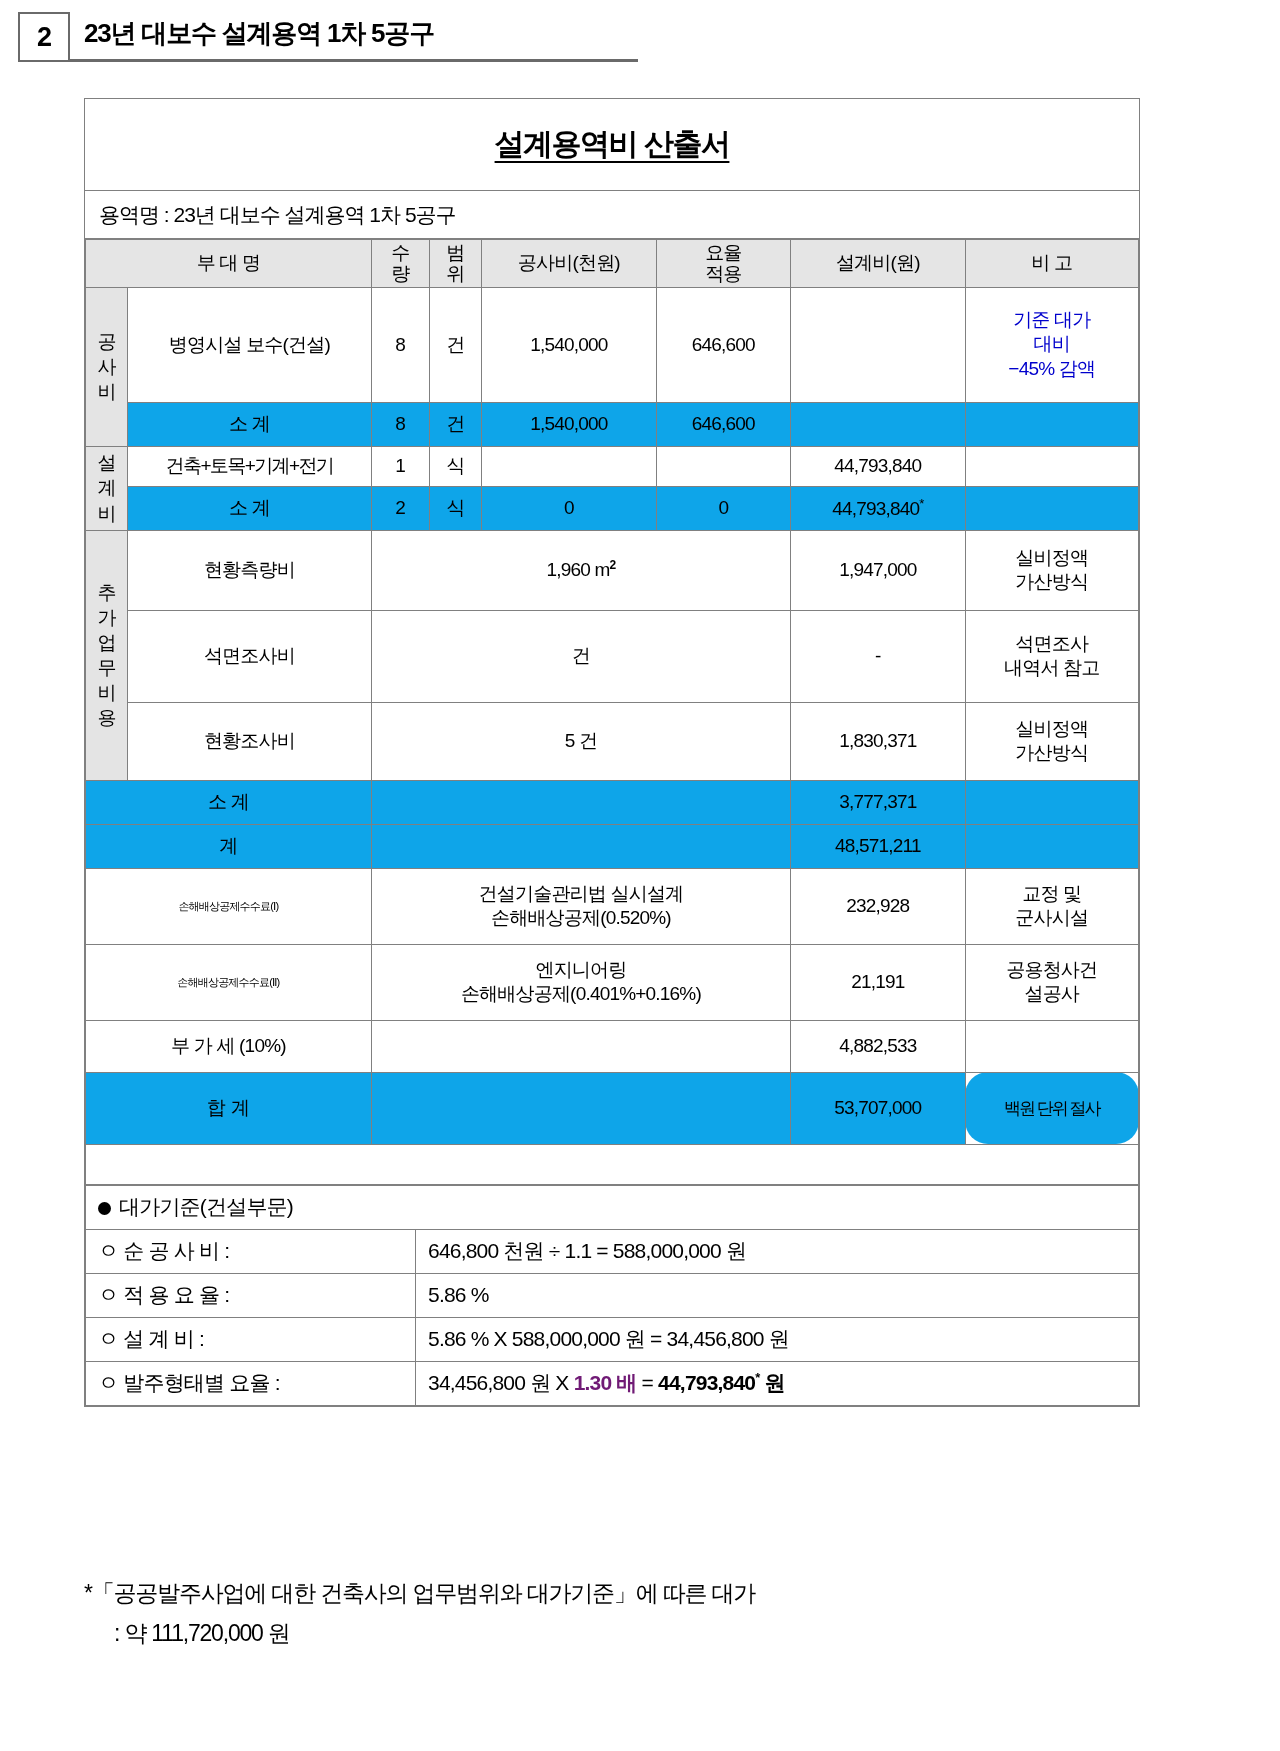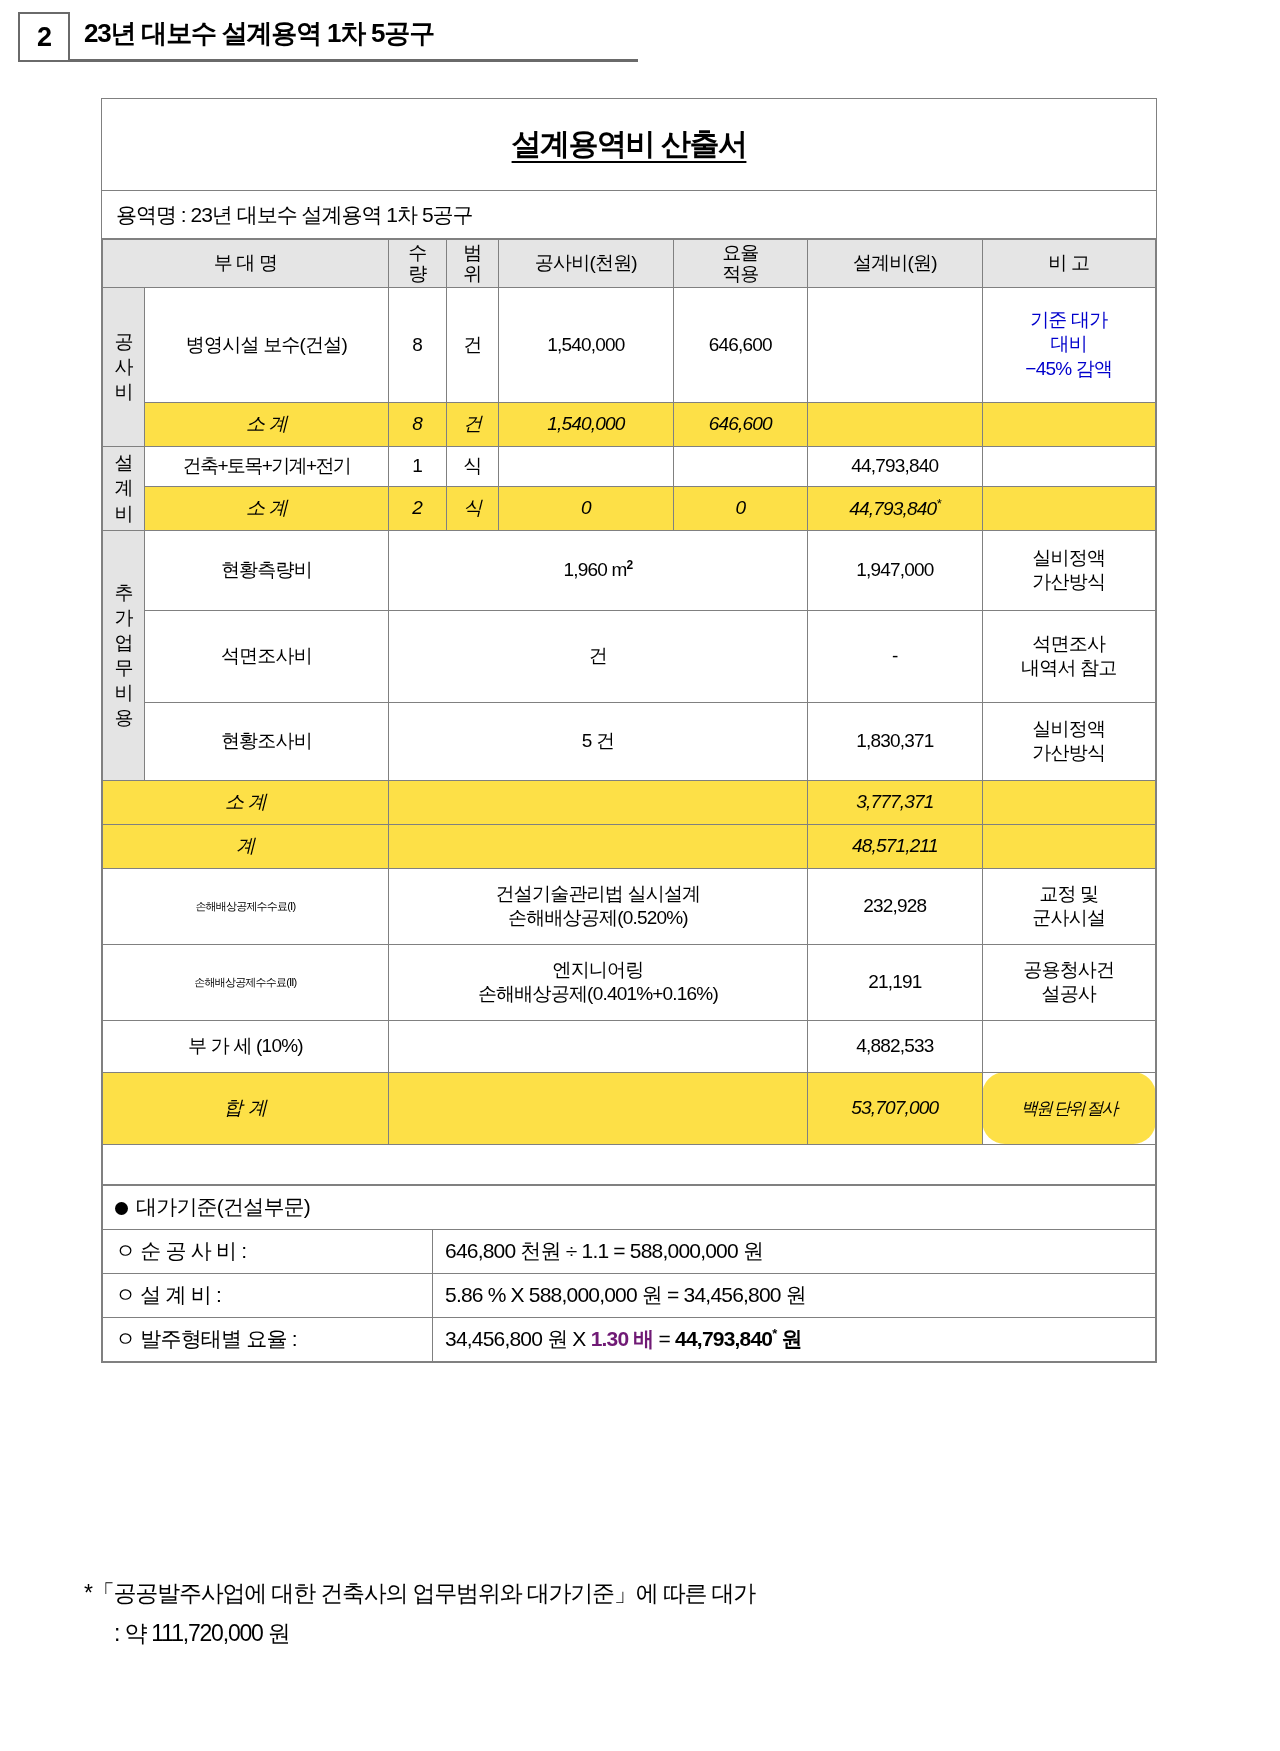--- a/index.html
+++ b/index.html
@@ -45,21 +45,21 @@
   .page-head-title {
     font-size: 26px;
     font-weight: bold;
     letter-spacing: -1.2px;
     padding-bottom: 4px;
   }
 
   
   .doc-box {
     position: absolute;
-    left: 101px;
+    left: 84px;
     top: 98px;
     width: 1056px;
     border: 1px solid #808080;
   }
 
   .doc-title-cell {
     height: 92px;
     display: flex;
     align-items: center;
     justify-content: center;
@@ -93,21 +93,21 @@
   }
   table.main td, table.main th {
     border: 1px solid #808080;
     padding: 2px 6px;
     text-align: center;
     vertical-align: middle;
     letter-spacing: -0.8px;
     font-weight: normal;
   }
   .hdr { background: #e5e5e5; }
-  .sub { background: #fde047; font-style: italic; }
+  .sub { background: #0ea5e9; }
   .vgroup {
     background: #e4e4e4;
     width: 40px;
     font-size: 19px;
     letter-spacing: -0.5px;
     line-height: 1.32;
     padding: 2px 0;
   }
   .r { text-align: right; padding-right: 12px; }
   .l { text-align: left; padding-left: 12px; }
@@ -381,20 +381,24 @@
         <tr>
       <td colspan="2" class="calc-head">
         <span class="bullet-dot"></span><span>대가기준(건설부문)</span>
       </td>
     </tr>
     <tr>
       <td class="calc-label">ㅇ 순 공 사 비 :</td>
       <td>646,800 천원 ÷ 1.1 = 588,000,000 원</td>
     </tr>
     <tr>
+      <td class="calc-label">ㅇ 적 용 요 율 :</td>
+      <td>5.86 %</td>
+    </tr>
+    <tr>
       <td class="calc-label">ㅇ 설  계  비   :</td>
       <td>5.86 % X 588,000,000 원 = 34,456,800 원</td>
     </tr>
     <tr>
       <td class="calc-label">ㅇ 발주형태별 요율 :</td>
       <td>
         <span>34,456,800 원 X </span><span class="blue-inline">1.30 배</span><span> = </span><span class="bold">44,793,840</span><span class="star bold">*</span><span class="bold"> 원</span>
       </td>
     </tr>
   </tbody>

